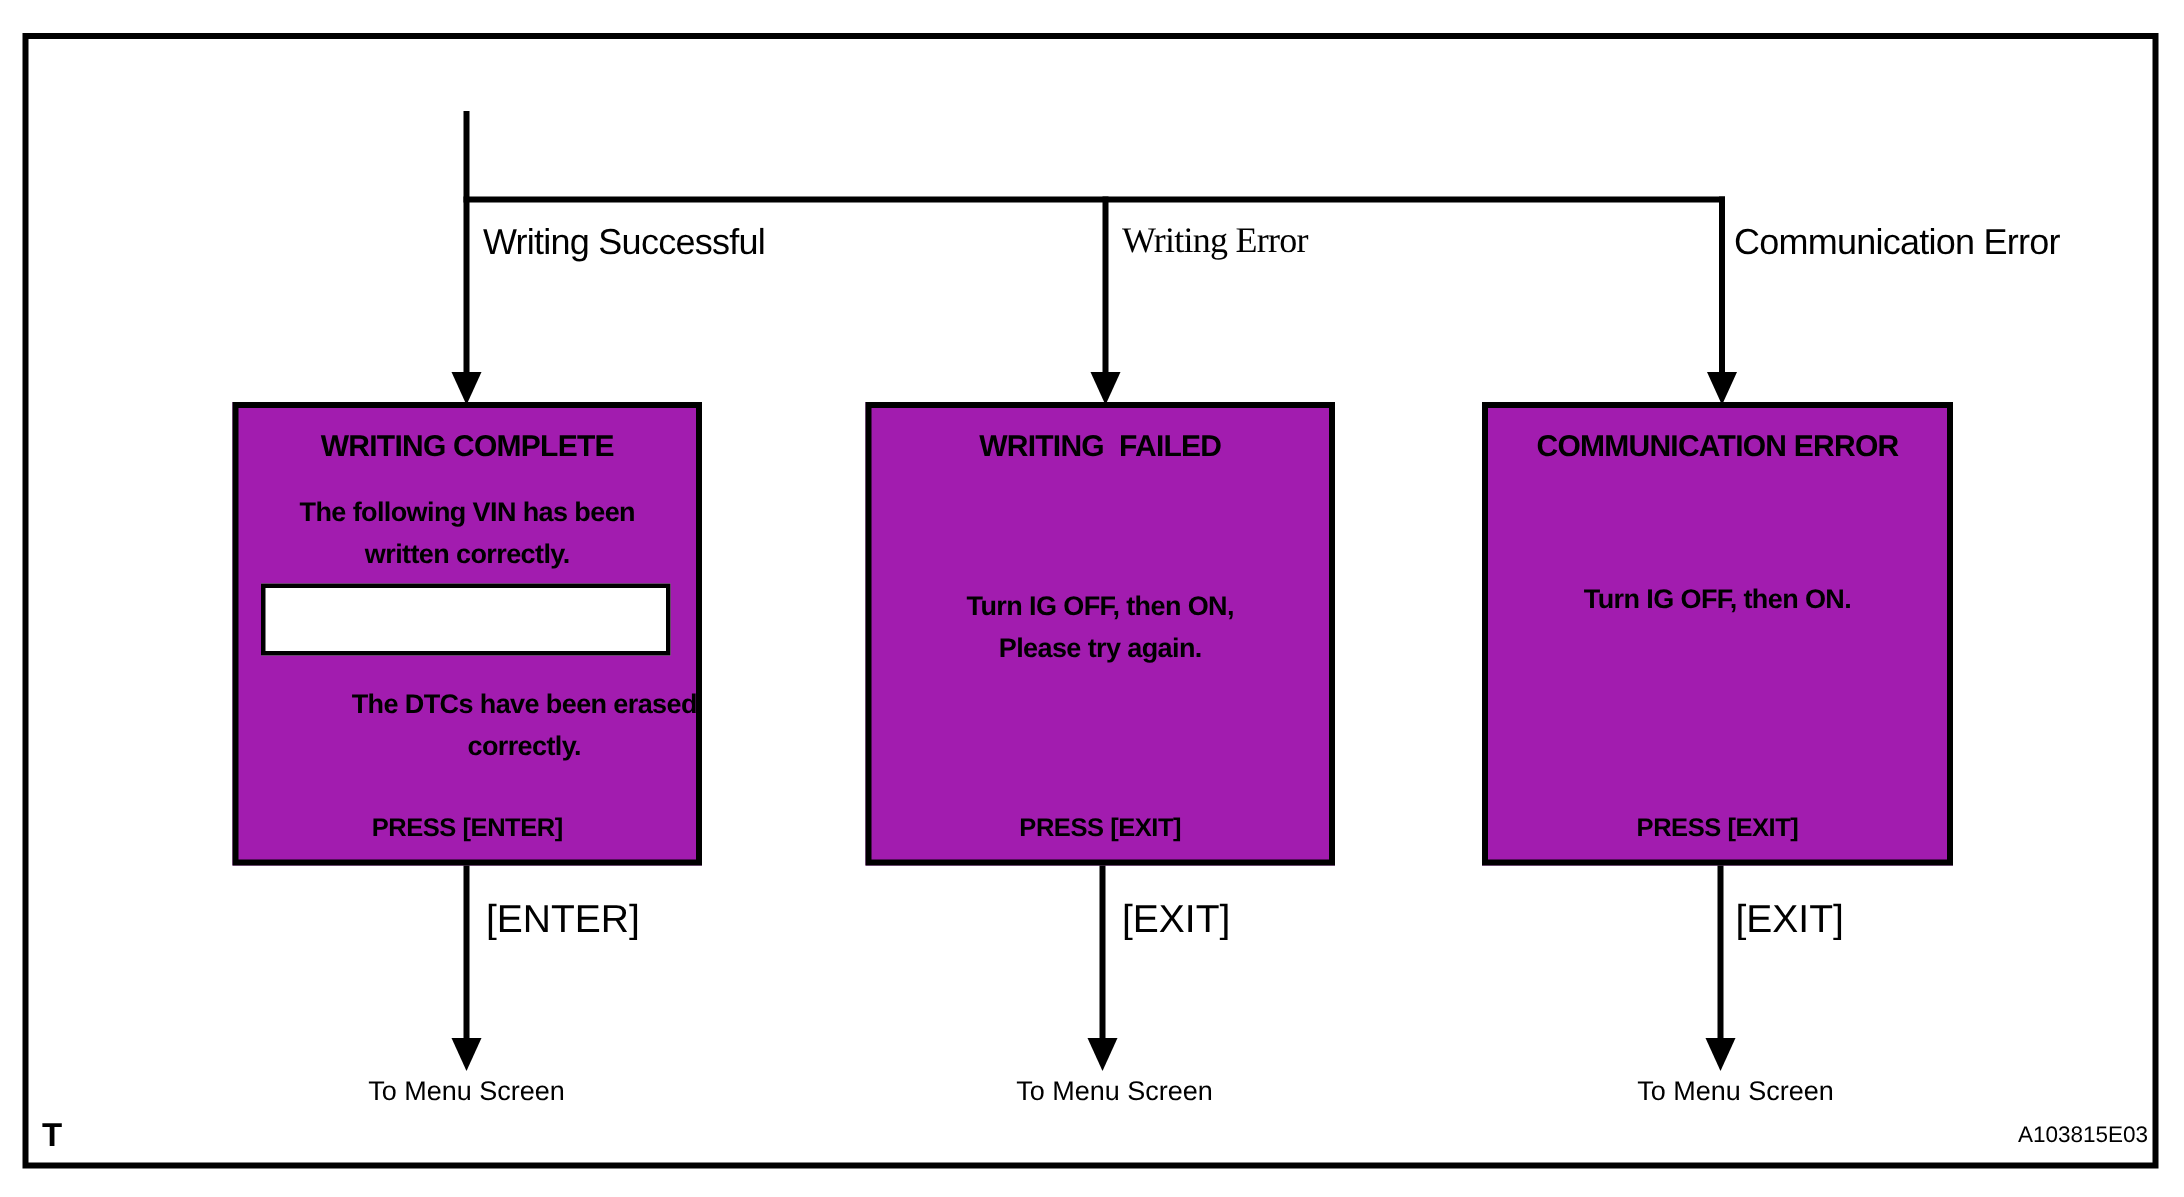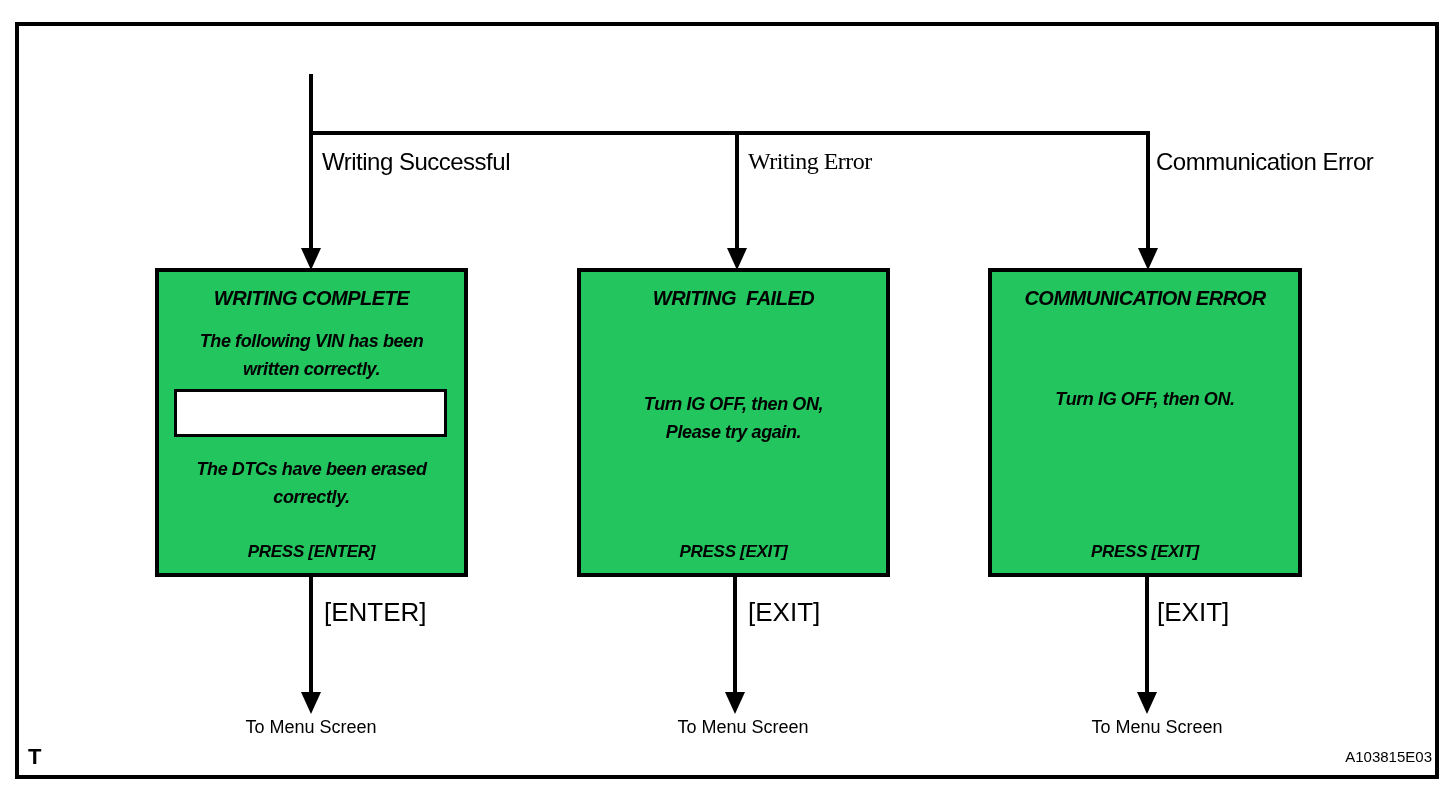--- a/index.html
+++ b/index.html
@@ -32,22 +32,21 @@
     font-size: 24px;
     letter-spacing: -0.5px;
     white-space: nowrap;
     line-height: 1.15;
   }
   .screen {
     position: absolute;
     top: 268px;
     height: 309px;
     border: 4px solid #000;
-    background: #22c55e;
-    font-style: italic;
+    background: #a21caf;
   }
   .scr-title {
     position: absolute;
     top: 15px; left: 0;
     width: 100%;
     text-align: center;
     font-weight: bold;
     font-size: 20px;
     letter-spacing: -0.5px;
     white-space: pre-wrap;
@@ -124,21 +123,21 @@
 
   <div class="cond-label" style="left:322px; top:148px;">Writing Successful</div>
   <div class="cond-label" style="left:748px; top:148px;font-family:Liberation Serif, serif;">Writing Error</div>
   <div class="cond-label" style="left:1156px; top:148px;">Communication Error</div>
 
   <div class="screen" style="left:155px; width:313px;">
     <div class="scr-title">WRITING COMPLETE</div>
     <div class="scr-text" style="top:55px;">The following VIN has been
 written correctly.</div>
     <div class="vin-field"></div>
-    <div class="scr-text" style="top:183px;">The DTCs have been erased
+    <div class="scr-text" style="top:183px;margin-left:38px;">The DTCs have been erased
 correctly.</div>
     <div class="scr-footer">PRESS [ENTER]</div>
   </div>
 
   <div class="screen" style="left:577px; width:313px;">
     <div class="scr-title">WRITING  FAILED</div>
     <div class="scr-text" style="top:118px;">Turn IG OFF, then ON,
 Please try again.</div>
     <div class="scr-footer">PRESS [EXIT]</div>
   </div>

